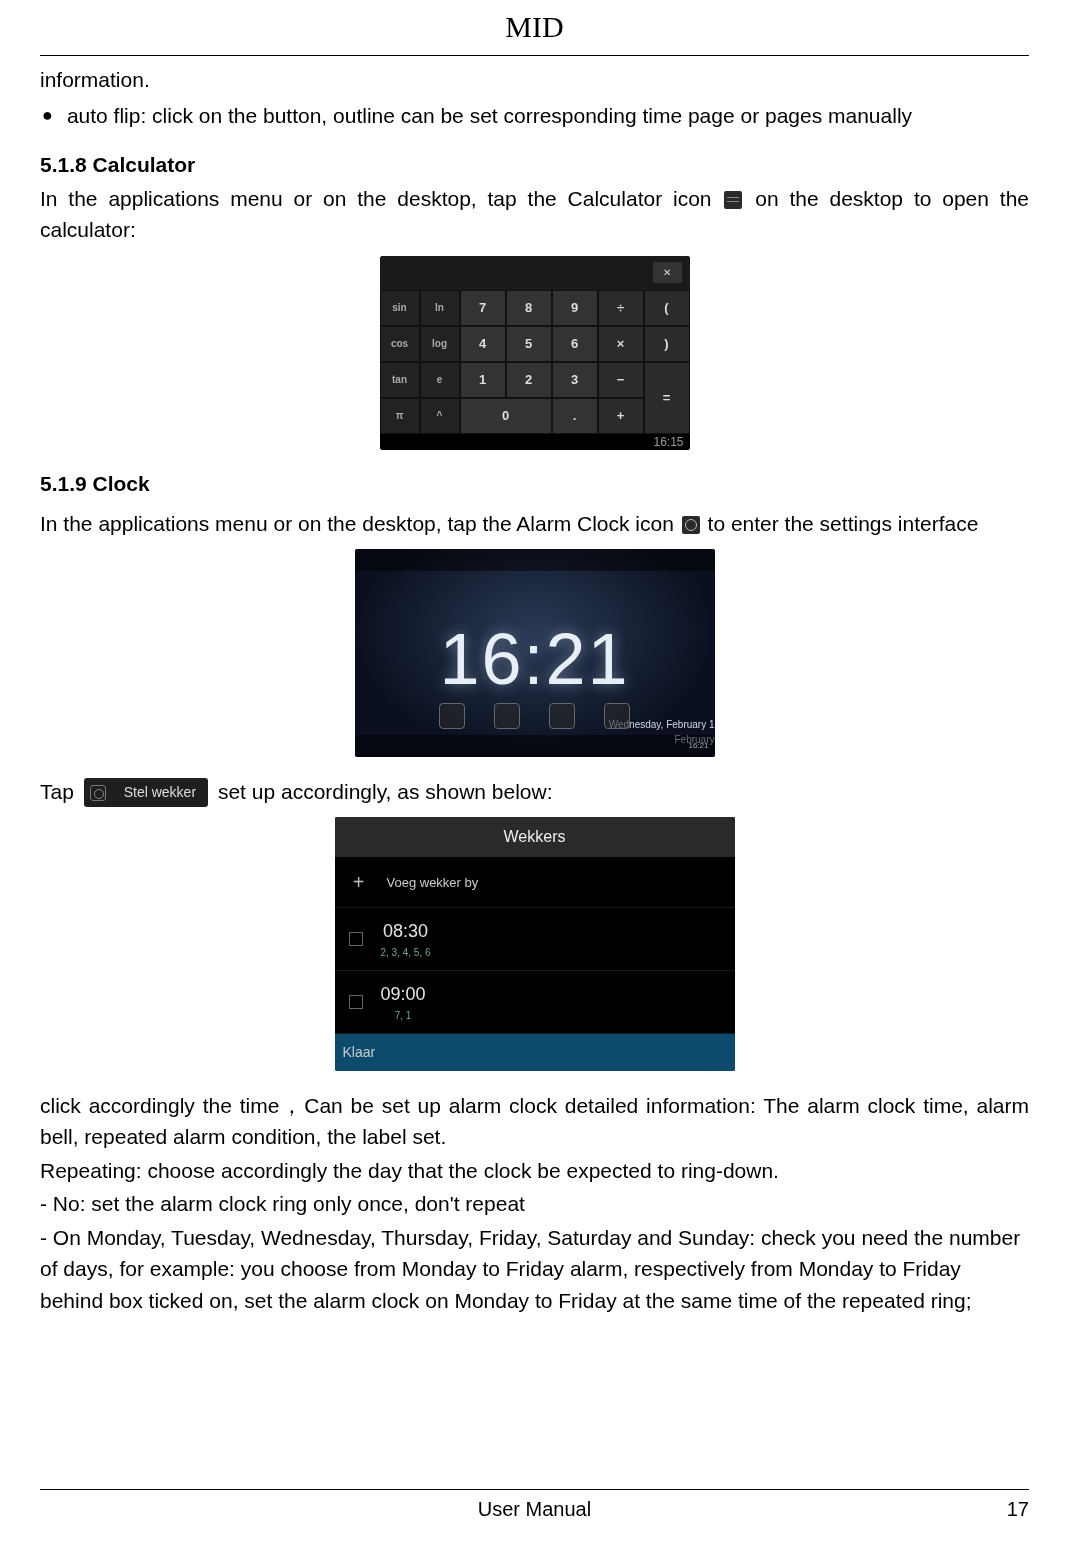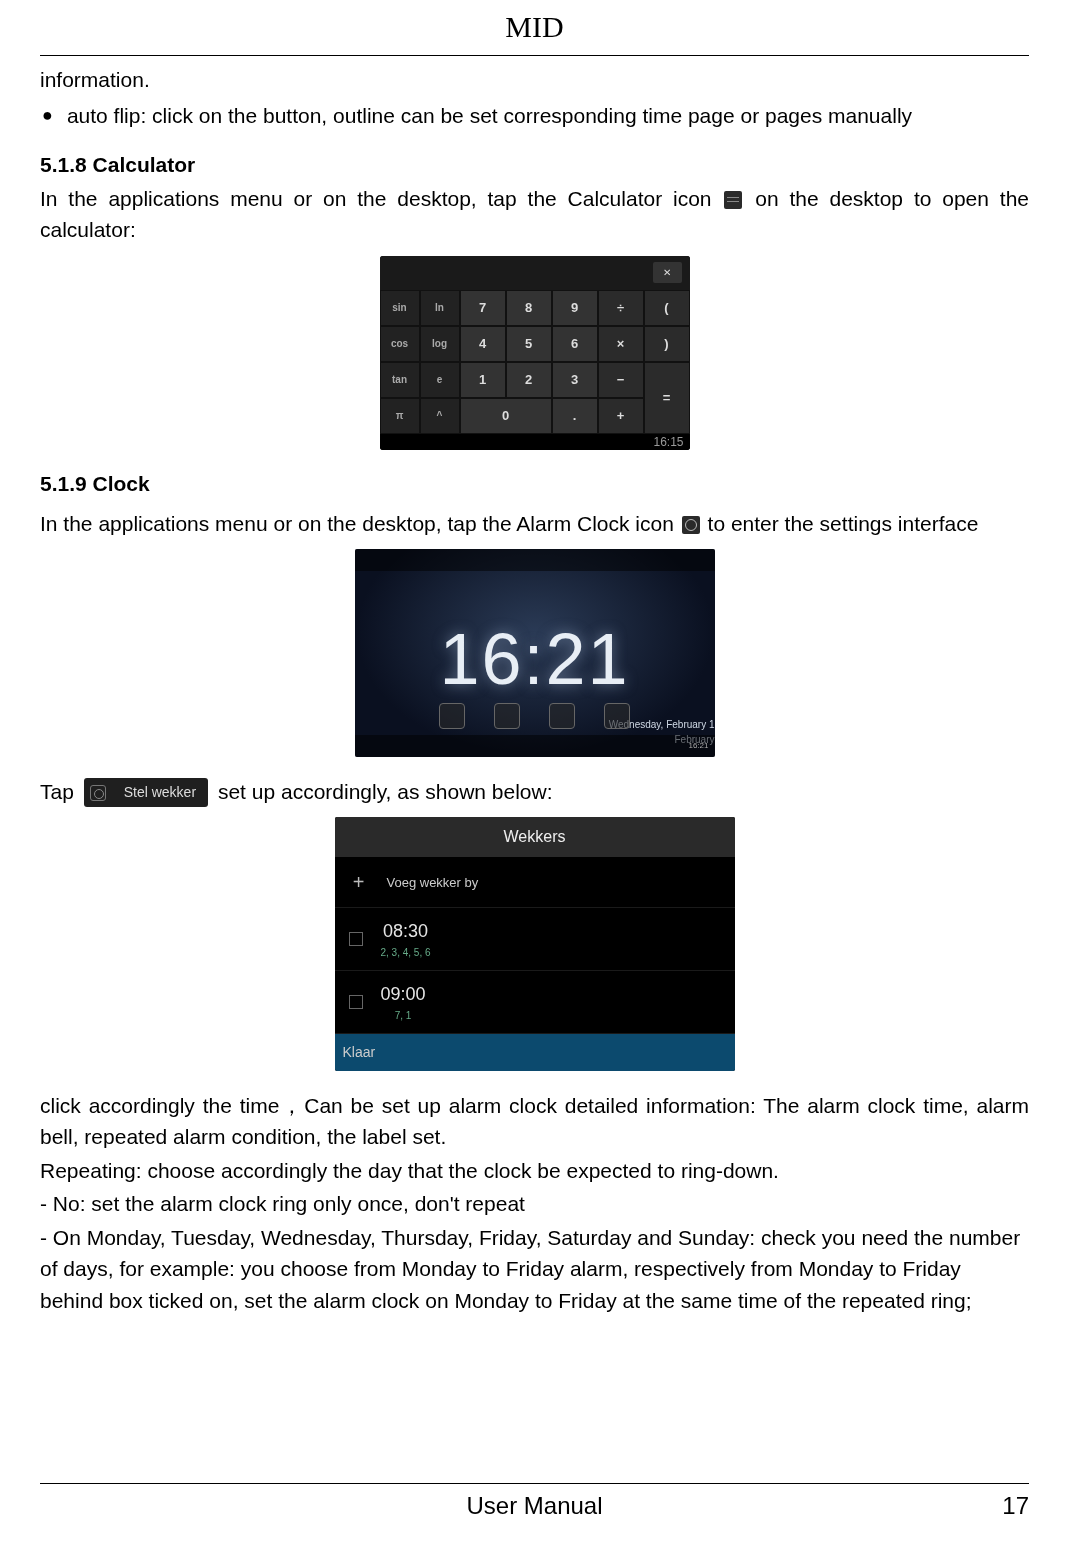--- a/index.html
+++ b/index.html
@@ -241,21 +241,21 @@
       right: 40px;
     }
     .footer-rule {
       border: none;
       border-top: 1.5px solid #000;
       margin-bottom: 4px;
     }
     .footer-row {
       display: flex;
       justify-content: flex-end;
-      font-size: 24px;
+      font-size: 20px;
     }
     .footer-label { margin: 0 auto; }
     .footer-page { position: absolute; right: 0; }
     .line-with-icon { display: block; }
   </style>
 </head>
 <body>
 
 <div class="header">
   <div class="header-title">MID</div>

